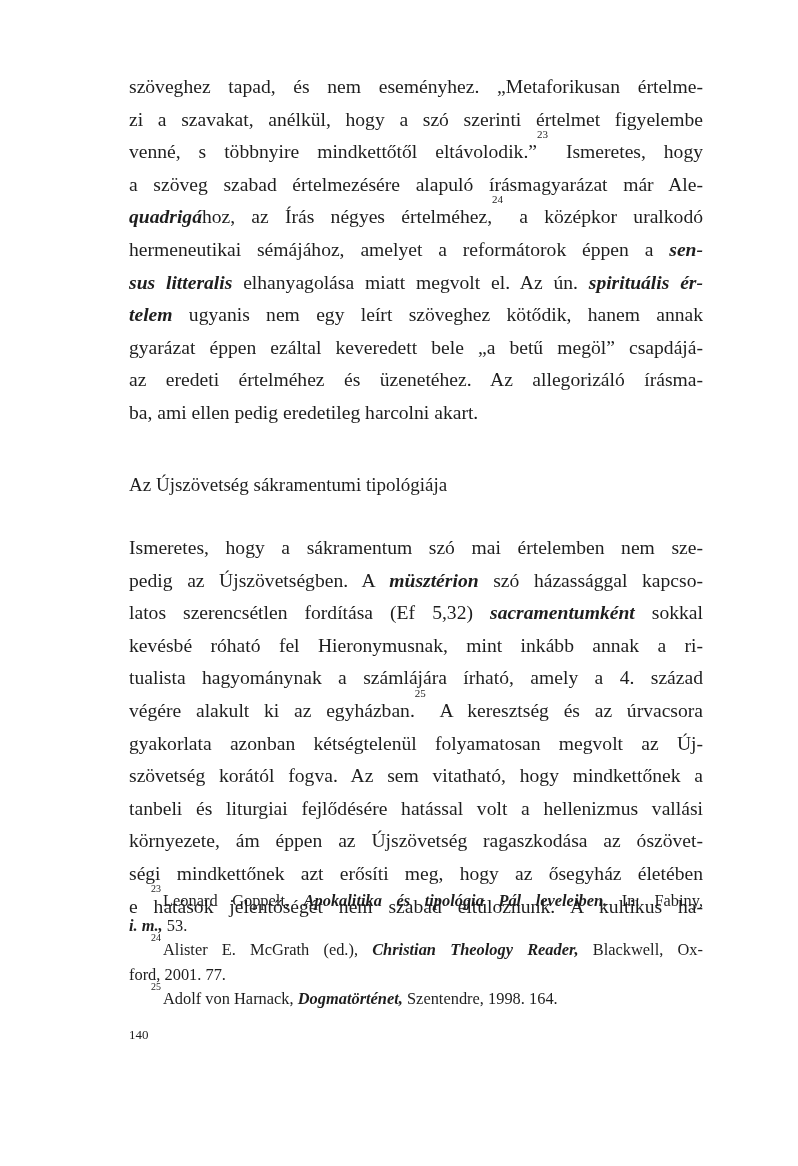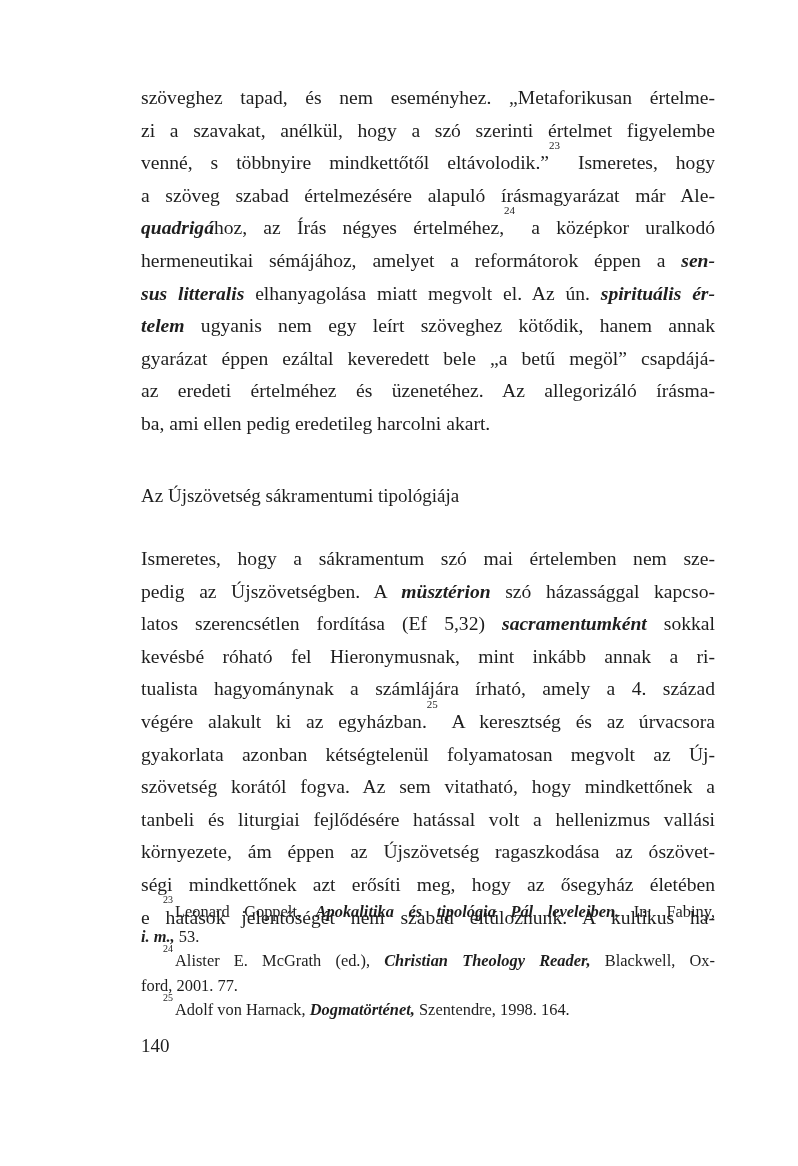--- a/index.html
+++ b/index.html
@@ -11,23 +11,22 @@
       width: 798px;
       height: 1166px;
       position: relative;
       overflow: hidden;
       color: #1e1e1e;
       font-family: "Liberation Serif", "DejaVu Serif", serif;
     }
     .page {
       position: absolute;
       left: 129px;
-      top: 82px;
+      top: 71px;
       width: 574px;
-      margin-left: 12px;
     }
     .body-text {
       font-size: 19.6px;
       line-height: 32.6px;
       text-align: justify;
       margin: 0;
       hyphens: manual;
     }
     .line {
       display: block;
@@ -79,21 +78,21 @@
       text-align-last: justify;
       height: 24.6px;
     }
     .fn-line.indent { padding-left: 22px; }
     .fn-line.last { text-align-last: left; }
     .fn-line sup { font-size: 10px; top: 0px; margin-right: 2px; }
     .page-number {
       position: absolute;
       left: 0;
       top: 952px;
-      font-size: 19px;
+      font-size: 13px;
       line-height: 24px;
     }
   </style>
 </head>
 <body>
 
 <div class="page">
   <div class="body-text" id="section1">
       <span class="line"><span>szöveghez tapad, és nem eseményhez. „Metaforikusan értelme-</span></span>
       <span class="line"><span>zi a szavakat, anélkül, hogy a szó szerinti értelmet figyelembe</span></span>

